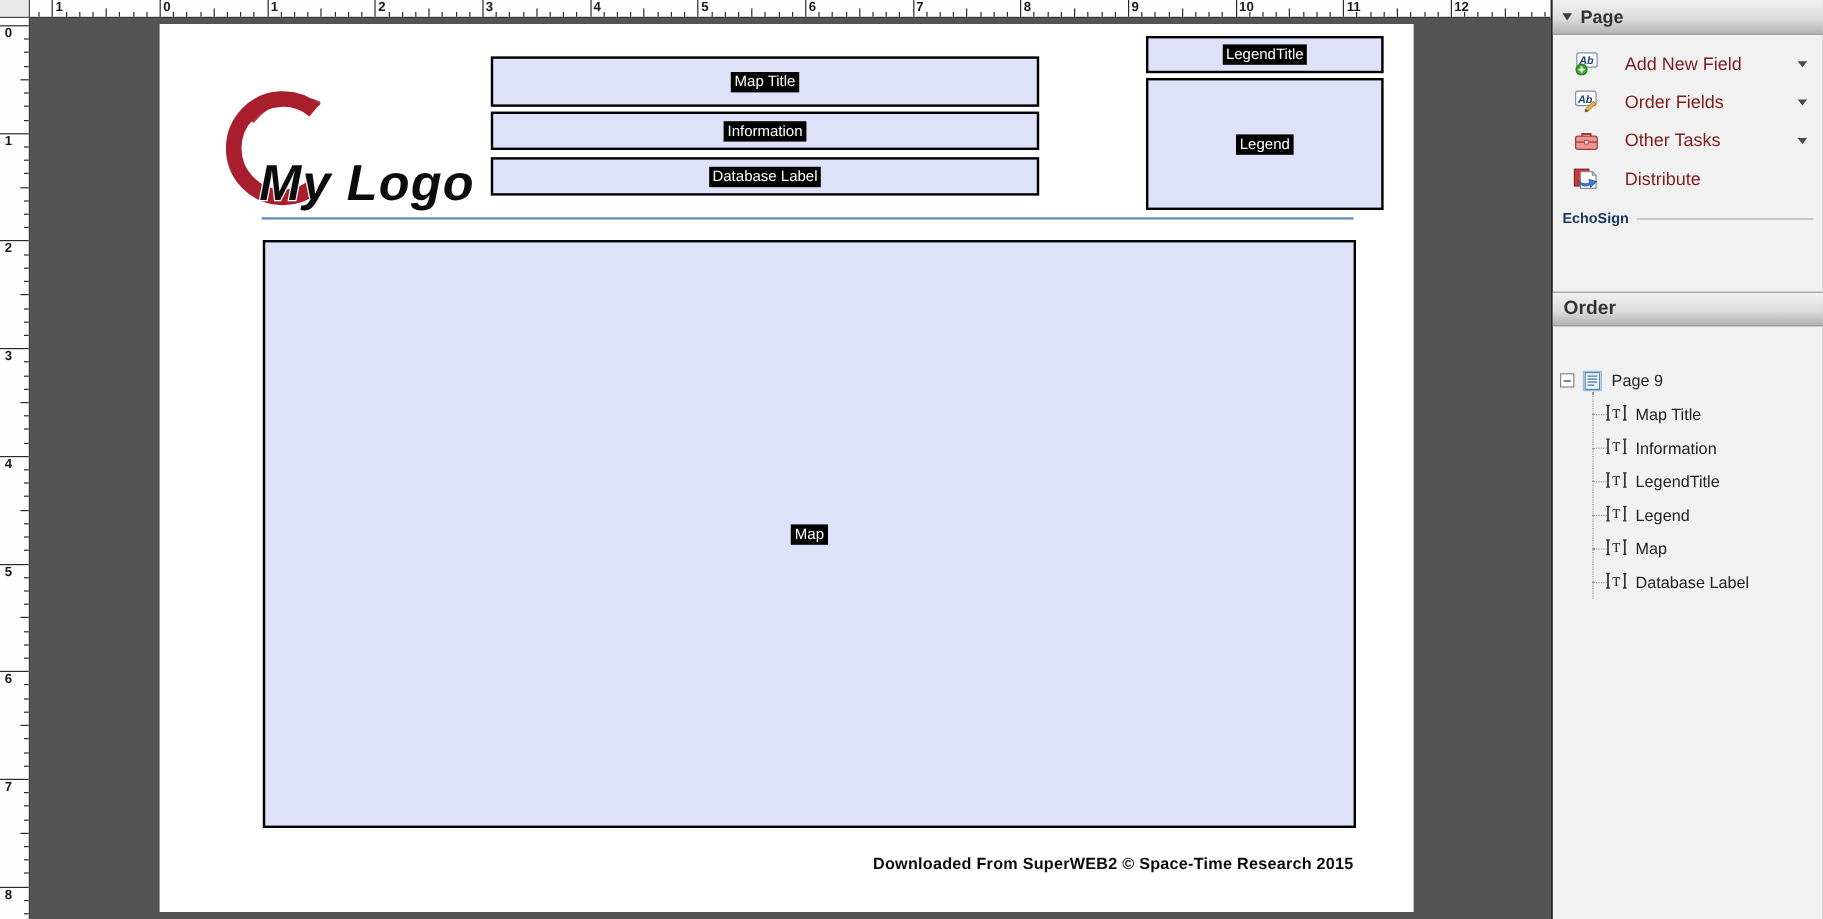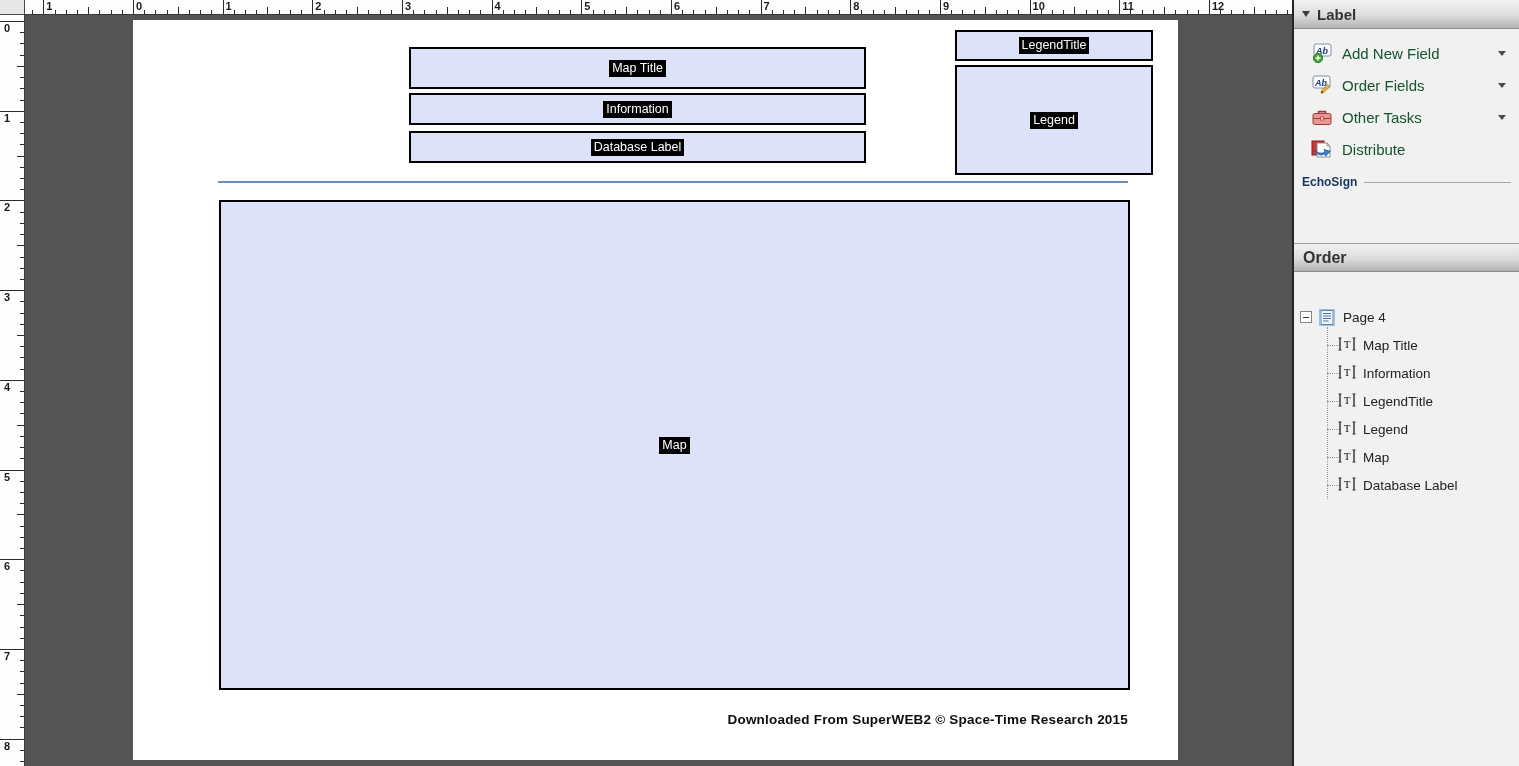--- a/index.html
+++ b/index.html
@@ -44,21 +44,21 @@
     background:linear-gradient(#f2f2f2,#dcdcdc 55%,#b3b3b3);
     border-bottom:1px solid #8b8b8b;box-sizing:border-box;
     display:flex;align-items:center;font-weight:bold;font-size:15px;color:#333;}
   .tasks-header{top:0;padding-left:8px;}
   .fields-header{top:243px;font-size:16px;padding-left:9px;border-top:1px solid #9c9c9c;}
   .tri-down{width:0;height:0;border-left:4px solid transparent;border-right:4px solid transparent;
     border-top:6px solid #3d3d3d;margin-right:7px;}
   .task-list{position:absolute;left:0;right:0;top:37px;}
   .task-row{height:32px;display:flex;align-items:center;position:relative;cursor:default;}
   .task-row .ticon{width:24px;height:20px;margin-left:16px;flex:0 0 24px;}
-  .task-row .tlabel{font-size:15px;color:#14532d;margin-left:8px;white-space:nowrap;}
+  .task-row .tlabel{font-size:15px;color:#7f1d1d;margin-left:20px;white-space:nowrap;}
   .caret{position:absolute;right:13px;top:50%;margin-top:-2px;width:0;height:0;
     border-left:4px solid transparent;border-right:4px solid transparent;border-top:5px solid #4a4a4a;}
   .echosign-title{position:absolute;left:8px;right:8px;top:175px;display:flex;align-items:center;
     font-size:12px;font-weight:bold;color:var(--echosign-title,#17365d);}
   .echosign-title .rule{flex:1;border-top:1px solid #a9a9a9;margin-left:7px;}
   .echosign-list{position:absolute;left:0;right:0;top:197px;}
   .sort-bar{position:absolute;left:0;right:0;top:272px;height:29px;background:#f0f0f0;
     border-bottom:1px solid #a5a5a5;box-sizing:border-box;display:flex;align-items:center;
     justify-content:space-between;padding:0 10px;font-size:13.5px;color:#3d3d3d;}
   .sort-btn{display:flex;align-items:center;gap:6px;cursor:default;}
@@ -286,20 +286,27 @@
     <div class="tick" style="top:690.0px;width:4px"></div>
     <div class="tick" style="top:701.2px;width:4px"></div>
     <div class="tick" style="top:712.4px;width:4px"></div>
     <div class="tick" style="top:734.8px;width:4px"></div>
     <div class="tick" style="top:746.0px;width:4px"></div>
   </div>
 
 <div class="viewport">
   <div class="page">
 
+    <div class="logo-wrap">
+      <svg width="240" height="108" viewBox="0 0 240 108">
+        <path class="logo-arc" d="M89,24 A41,41 0 1,0 89,87" fill="none" stroke-width="13" stroke-linecap="butt"></path>
+        <path class="logo-arc" d="M92,18 A46,46 0 0,0 38,32" fill="none" stroke-width="4" stroke-linecap="round" opacity="0.9"></path>
+        <text class="logo-text" x="43" y="99" font-size="42">My Logo</text>
+      </svg>
+    </div>
 
     <div class="ffield" style="left:276px;top:27px;width:457px;height:42px;">
       <span class="chip">Map Title</span>
     </div>
     <div class="ffield" style="left:276px;top:73px;width:457px;height:32px;">
       <span class="chip">Information</span>
     </div>
     <div class="ffield" style="left:276px;top:111px;width:457px;height:32px;">
       <span class="chip">Database Label</span>
     </div>
@@ -316,21 +323,21 @@
       <span class="chip">Map</span>
     </div>
 
     <div class="page-footer">Downloaded From SuperWEB2 © Space-Time Research 2015</div>
   </div>
 </div>
 
 <div class="panel">
   <div class="sec-header tasks-header">
     <span class="tri-down"></span>
-    <span>Label</span>
+    <span>Page</span>
   </div>
   <div class="task-list">
       <div class="task-row">
     <span class="ticon"><svg width="24" height="20" viewBox="0 0 24 20">
    <rect x="4" y="1" width="17" height="12" rx="2" fill="#fdfdfd" stroke="#8090ad"></rect>
    <text x="6" y="10.5" font-size="9" font-weight="bold" font-style="italic" fill="#1f3f77" font-family="Liberation Sans,sans-serif">Ab</text>
    <circle cx="8" cy="15" r="4.6" fill="#3da32e" stroke="#2a7a1f"></circle>
    <path d="M8 12.4v5.2M5.4 15h5.2" stroke="#fff" stroke-width="1.6"></path>
           </svg></span>
     <span class="tlabel">Add New Field</span>
@@ -380,21 +387,21 @@
 
   <div class="tree">
       <div class="tree-row tree-root">
   <span class="expander"></span>
   <span class="node-icon page-icon-box">
           <svg width="14" height="15" viewBox="0 0 14 15">
    <rect x="1" y="0.5" width="12" height="14" fill="#eef5fb" stroke="#5a87b0"></rect>
    <path d="M3 3.5h8M3 6h8M3 8.5h8M3 11h5.5" stroke="#4a77a8" stroke-width="1.1"></path>
           </svg>
         </span>
-  <span class="tree-label">Page 4</span>
+  <span class="tree-label">Page 9</span>
 </div>
       <div class="tree-row tree-child">
     <span class="node-icon"><svg width="18" height="14" viewBox="0 0 18 14">
    <path d="M2 1v12M16 1v12" stroke="#2f2f2f" stroke-width="1.4"></path>
    <path d="M0.5 1h3M0.5 13h3M14.5 1h3M14.5 13h3" stroke="#2f2f2f" stroke-width="1.1"></path>
    <text x="9" y="11" text-anchor="middle" font-size="11" font-family="Liberation Serif,serif" fill="#111">T</text>
           </svg></span>
     <span class="tree-label">Map Title</span>
   </div>
       <div class="tree-row tree-child">

